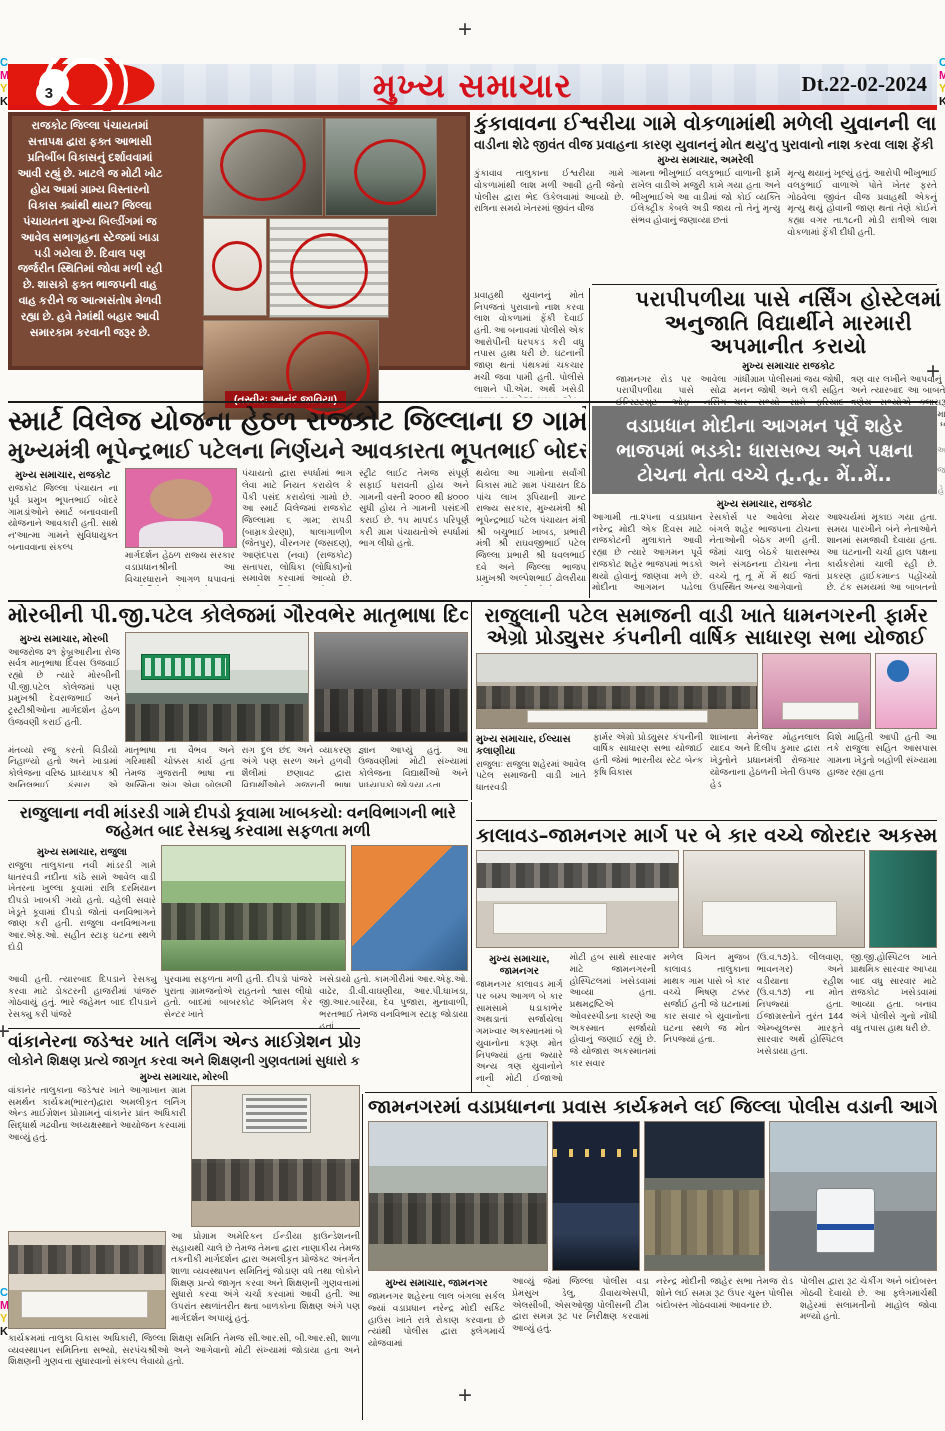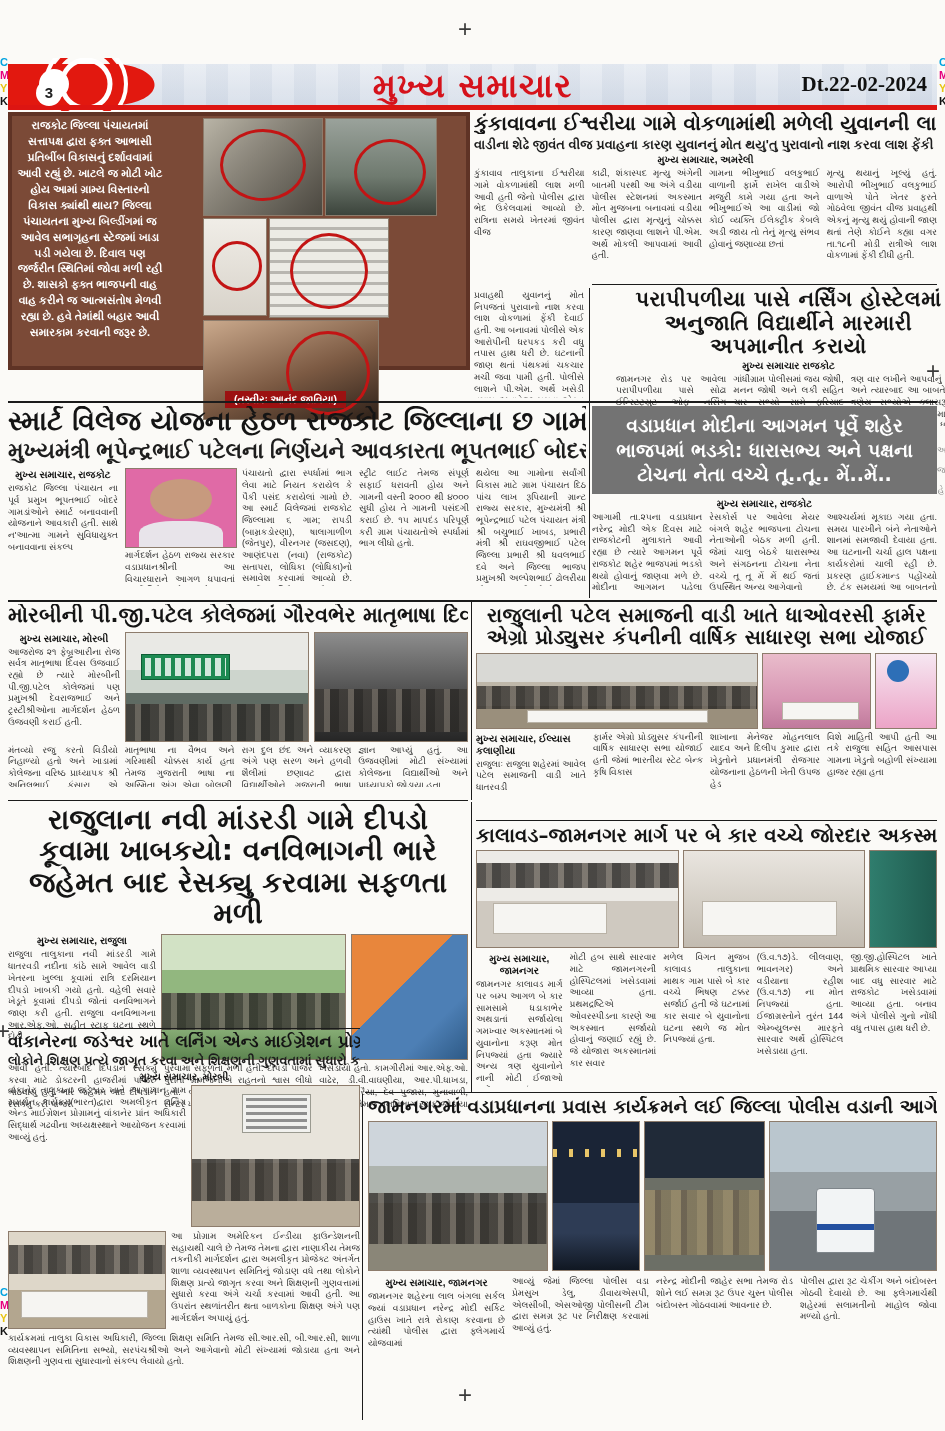--- a/index.html
+++ b/index.html
@@ -151,21 +151,20 @@
       </div>
     </div>
   </div>
 
   <div class="art" style="left:474px;top:112px;width:463px;">
     <div class="hl nowrap" style="font-size:20px;">કુંકાવાવના ઈશ્વરીયા ગામે વોકળામાંથી મળેલી યુવાનની લાશનો ભેદ ઉકેલાયો</div>
     <div class="sub nowrap" style="font-size:13px;margin-top:3px;">વાડીના શેઢે જીવંત વીજ પ્રવાહના કારણ યુવાનનું મોત થયુ'તુ પુરાવાનો નાશ કરવા લાશ ફેંકી દેવાઈ: એકની ધરપકડ</div>
     <div class="by">મુખ્ય સમાચાર, અમરેલી</div>
     <div class="cols" style="height:104px;">
       <div class="col">કુંકાવાવ તાલુકાના ઈશ્વરીયા ગામે વોકળામાંથી લાશ મળી આવી હતી જેનો પોલીસ દ્વારા ભેદ ઉકેલવામાં આવ્યો છે. રાત્રિના સમયે ખેતરમાં જીવંત વીજ</div>
-      <div class="col">કાઢી, શંકાસ્પદ મૃત્યુ અંગેની બાતમી પરથી આ અંગે વડીયા પોલીસ સ્ટેશનમાં અકસ્માત મોત મુજબના બનાવમાં વડીયા પોલીસ દ્વારા મૃત્યુનું ચોક્કસ કારણ જાણવા લાશને પી.એમ. અર્થે મોકલી આપવામાં આવી હતી.</div>
       <div class="col">ગામના ભીખુભાઈ વલકુભાઈ વાળાની ફાર્મે રાખેલ વાડીએ મજુરી કામે ગયા હતા અને ભીખુભાઈએ આ વાડીમાં જો કોઈ વ્યક્તિ ઈલેક્ટ્રીક કેબલે અડી જાય તો તેનું મૃત્યુ સંભવ હોવાનું જણાવ્યા છતાં</div>
       <div class="col">મૃત્યુ થયાનું ખૂલ્યું હતું. આરોપી ભીખુભાઈ વલકુભાઈ વાળાએ પોતે ખેતર ફરતે ગોઠવેલા જીવંત વીજ પ્રવાહથી એકનું મૃત્યુ થયું હોવાની જાણ થતાં તેણે કોઈને કહ્યા વગર તા.૧૮ની મોડી રાત્રીએ લાશ વોકળામાં ફેંકી દીધી હતી.</div>
     </div>
   </div>
   <div class="art col" style="left:474px;top:290px;width:110px;height:108px;">પ્રવાહથી યુવાનનું મોત નિપજતાં પુરાવાનો નાશ કરવા લાશ વોકળામાં ફેંકી દેવાઈ હતી. આ બનાવમાં પોલીસે એક આરોપીની ધરપકડ કરી વધુ તપાસ હાથ ધરી છે. ઘટનાની જાણ થતાં પંથકમાં ચકચાર મચી જવા પામી હતી. પોલીસે લાશને પી.એમ. અર્થે ખસેડી તમામ દસ્તાવેજી પુરાવા એકત્ર કરી તપાસનો ધમધમાટ શરૂ કર્યો હતો. આ અંગે પોલીસે વધુ તપાસ હાથ ધરેલ છે.</div>
 
   <div class="rule-h" style="left:592px;top:284px;width:345px;height:1px;"></div>
   <div class="art" style="left:616px;top:288px;width:345px;">
     <div class="hl" style="font-size:21px;letter-spacing:.5px;">પરાપીપળીયા પાસે નર્સિંગ હોસ્ટેલમાં અનુજાતિ વિદ્યાર્થીને મારમારી અપમાનીત કરાયો</div>
     <div class="by">મુખ્ય સમાચાર રાજકોટ</div>
@@ -232,21 +231,21 @@
     </div>
     <div class="cols" style="height:42px;margin-top:3px;">
       <div class="col">મંતવ્યો રજુ કરતો વિડીયો નિહાળ્યો હતો અને ખાડામાં કોલેજના વરિષ્ઠ પ્રાધ્યાપક શ્રી અનિલભાઈ કંસારા એ વિદ્યાર્થીઓને</div>
       <div class="col">માતૃભાષા ના વૈભવ અને ગરિમાથી ચોક્કસ કાર્ય હતા તેમજ ગુજરાતી ભાષા ના અસ્મિતા અંગ એવા બોલણી, અલંકાર,</div>
       <div class="col">રાગ દુલ છંદ અને વ્યાકરણ અંગે પણ સરળ અને હળવી શૈલીમાં છણાવટ દ્વારા વિદ્યાર્થીઓને ગુજરાતી ભાષા અંગેનું સ્ચોટ</div>
       <div class="col">જ્ઞાન આપ્યું હતું. આ ઉજવણીમાં મોટી સંખ્યામાં કોલેજના વિદ્યાર્થીઓ અને પ્રાધ્યાપકો જોડાયા હતા.</div>
     </div>
   </div>
 
   <div class="art" style="left:476px;top:604px;width:461px;">
-    <div class="hl" style="font-size:20px;letter-spacing:.3px;">રાજુલાની પટેલ સમાજની વાડી ખાતે ધાઓવરસી ફાર્મર એગ્રો પ્રોડ્યુસર કંપનીની વાર્ષિક સાધારણ સભા યોજાઈ</div>
+    <div class="hl" style="font-size:20px;letter-spacing:.3px;">રાજુલાની પટેલ સમાજની વાડી ખાતે ધામનગરની ફાર્મર એગ્રો પ્રોડ્યુસર કંપનીની વાર્ષિક સાધારણ સભા યોજાઈ</div>
     <div style="display:flex;gap:4px;margin-top:4px;">
       <div class="ph ph-hall" style="flex:2.6;height:74px;">
         <div class="ppl" style="bottom:26%;height:30%;"></div>
         <div class="ph-bed" style="left:18%;bottom:6%;width:64%;height:16%;"></div>
       </div>
       <div class="ph ph-pinkroom" style="flex:1;height:74px;">
         <div class="ph-bed" style="left:18%;bottom:10%;width:70%;height:22%;"></div>
       </div>
       <div class="ph ph-poster" style="width:60px;height:74px;">
           <b></b>
@@ -261,21 +260,21 @@
       <div class="col">શાખાના મેનેજર મોહનલાલ યાદવ અને દિલીપ કુમાર દ્વારા ખેડુતોને પ્રધાનમંત્રી રોજગાર યોજનાના હેઠળની ખેતી ઉપજ હેડ</div>
       <div class="col">વિશે માહિતી આપી હતી આ તકે રાજુલા સહિત આસપાસ ગામના ખેડુતો બહોળી સંખ્યામા હાજર રહ્યા હતા</div>
     </div>
   </div>
 
   <div class="rule-h" style="left:8px;top:800px;width:460px;height:1px;"></div>
   <div class="rule-h" style="left:476px;top:820px;width:461px;height:1px;"></div>
   <div class="rule-v" style="left:471px;top:802px;height:290px;"></div>
 
   <div class="art" style="left:8px;top:804px;width:460px;">
-    <div class="hl" style="font-size:28px;">રાજુલાના નવી માંડરડી ગામે દીપડો કૂવામા ખાબકયો: વનવિભાગની ભારે જહેમત બાદ રેસક્યુ કરવામા સફળતા મળી</div>
+    <div class="hl" style="font-size:16px;font-family:Liberation Serif, serif;">રાજુલાના નવી માંડરડી ગામે દીપડો કૂવામા ખાબકયો: વનવિભાગની ભારે જહેમત બાદ રેસક્યુ કરવામા સફળતા મળી</div>
     <div style="display:flex;gap:5px;margin-top:5px;">
       <div style="width:148px;">
         <div class="by">મુખ્ય સમાચાર, રાજુલા</div>
         <div class="col" style="height:108px;">રાજુલા તાલુકાના નવી માંડરડી ગામે ધાતરવડી નદીના કાંઠે સામે આવેલ વાડી ખેતરના ખુલ્લા કૂવામાં રાત્રિ દરમિયાન દીપડો ખાબકી ગયો હતો. વહેલી સવારે ખેડૂતે કૂવામાં દીપડો જોતાં વનવિભાગને જાણ કરી હતી. રાજુલા વનવિભાગના આર.એફ.ઓ. સહીત સ્ટાફ ઘટના સ્થળે દોડી</div>
       </div>
       <div class="ph ph-field" style="flex:1.6;height:124px;">
         <div class="ppl" style="bottom:24%;height:30%;"></div>
       </div>
       <div class="ph ph-truck" style="flex:1;height:124px;"></div>
     </div>

